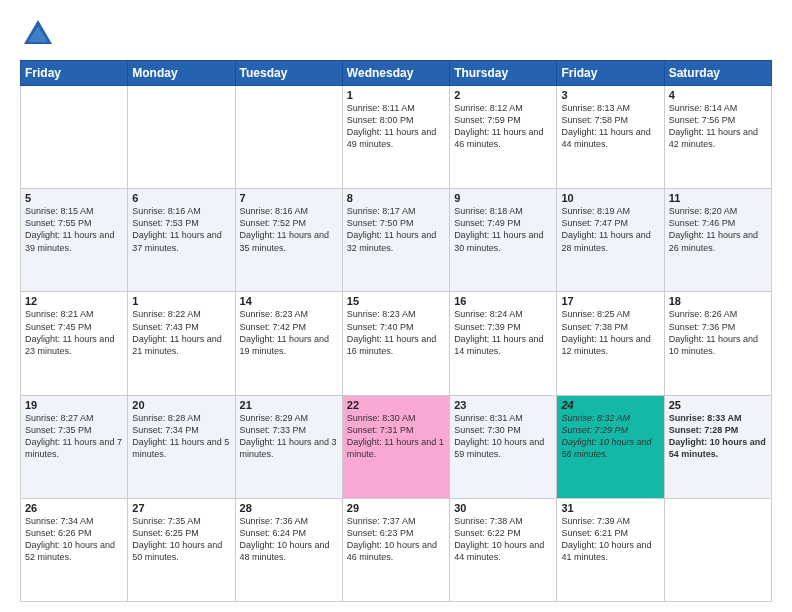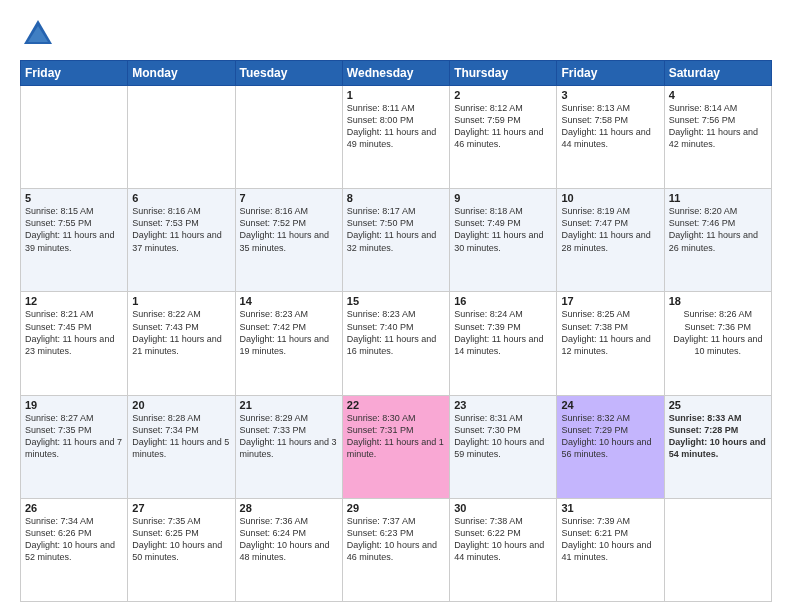--- a/index.html
+++ b/index.html
@@ -244,21 +244,21 @@
 Daylight: 11 hours and 14 minutes.</div>
           </td>
           <td>
             <span class="day-number">17</span>
             <div class="day-info" style="white-space: pre-line;">Sunrise: 8:25 AM
 Sunset: 7:38 PM
 Daylight: 11 hours and 12 minutes.</div>
           </td>
           <td>
             <span class="day-number">18</span>
-            <div class="day-info" style="white-space: pre-line; text-align: center;">Sunrise: 8:26 AM
+            <div class="day-info" style="white-space: pre-line;">Sunrise: 8:26 AM
 Sunset: 7:36 PM
 Daylight: 11 hours and 10 minutes.</div>
           </td>
         </tr>
         <tr>
           <td style="background: rgb(240, 244, 250);">
             <span class="day-number">19</span>
             <div class="day-info" style="white-space: pre-line;">Sunrise: 8:27 AM
 Sunset: 7:35 PM
 Daylight: 11 hours and 7 minutes.</div>
@@ -280,21 +280,21 @@
             <div class="day-info" style="white-space: pre-line;">Sunrise: 8:30 AM
 Sunset: 7:31 PM
 Daylight: 11 hours and 1 minute.</div>
           </td>
           <td style="background: rgb(240, 244, 250);">
             <span class="day-number">23</span>
             <div class="day-info" style="white-space: pre-line;">Sunrise: 8:31 AM
 Sunset: 7:30 PM
 Daylight: 10 hours and 59 minutes.</div>
           </td>
-          <td style="background: #c4b5fd;">
+          <td style="background: #14b8a6; font-style: italic;">
             <span class="day-number">24</span>
             <div class="day-info" style="white-space: pre-line;">Sunrise: 8:32 AM
 Sunset: 7:29 PM
 Daylight: 10 hours and 56 minutes.</div>
           </td>
           <td style="background: rgb(240, 244, 250);">
             <span class="day-number">25</span>
             <div class="day-info" style="white-space: pre-line; font-weight: bold;">Sunrise: 8:33 AM
 Sunset: 7:28 PM
 Daylight: 10 hours and 54 minutes.</div>

